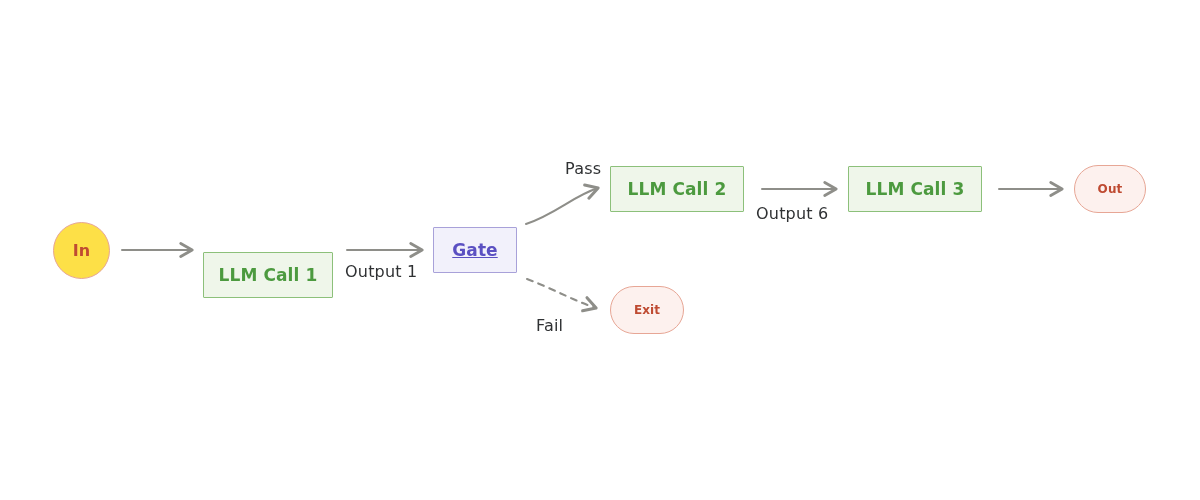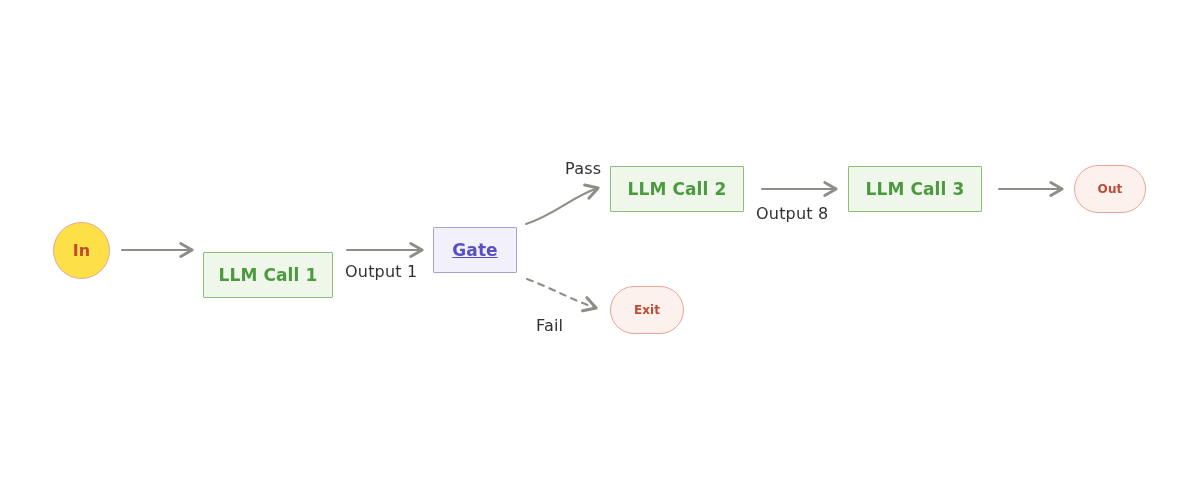--- a/index.html
+++ b/index.html
@@ -133,15 +133,15 @@
   <div class="node node-terminal-pill" style="left:610px; top:286px; width:74px; height:48px;">
     <span>Exit</span>
   </div>
 
   <div class="edge-label" style="left:345px; top:262px;">Output 1</div>
 
   <div class="edge-label" style="left:544px; top:159px;margin-left:21px;">Pass</div>
 
   <div class="edge-label" style="left:536px; top:316px;text-align:right;">Fail</div>
 
-  <div class="edge-label" style="left:756px; top:204px;">Output 8</div>
+  <div class="edge-label" style="left:756px; top:204px;">Output 6</div>
 
 </div>
 
 </body></html>

